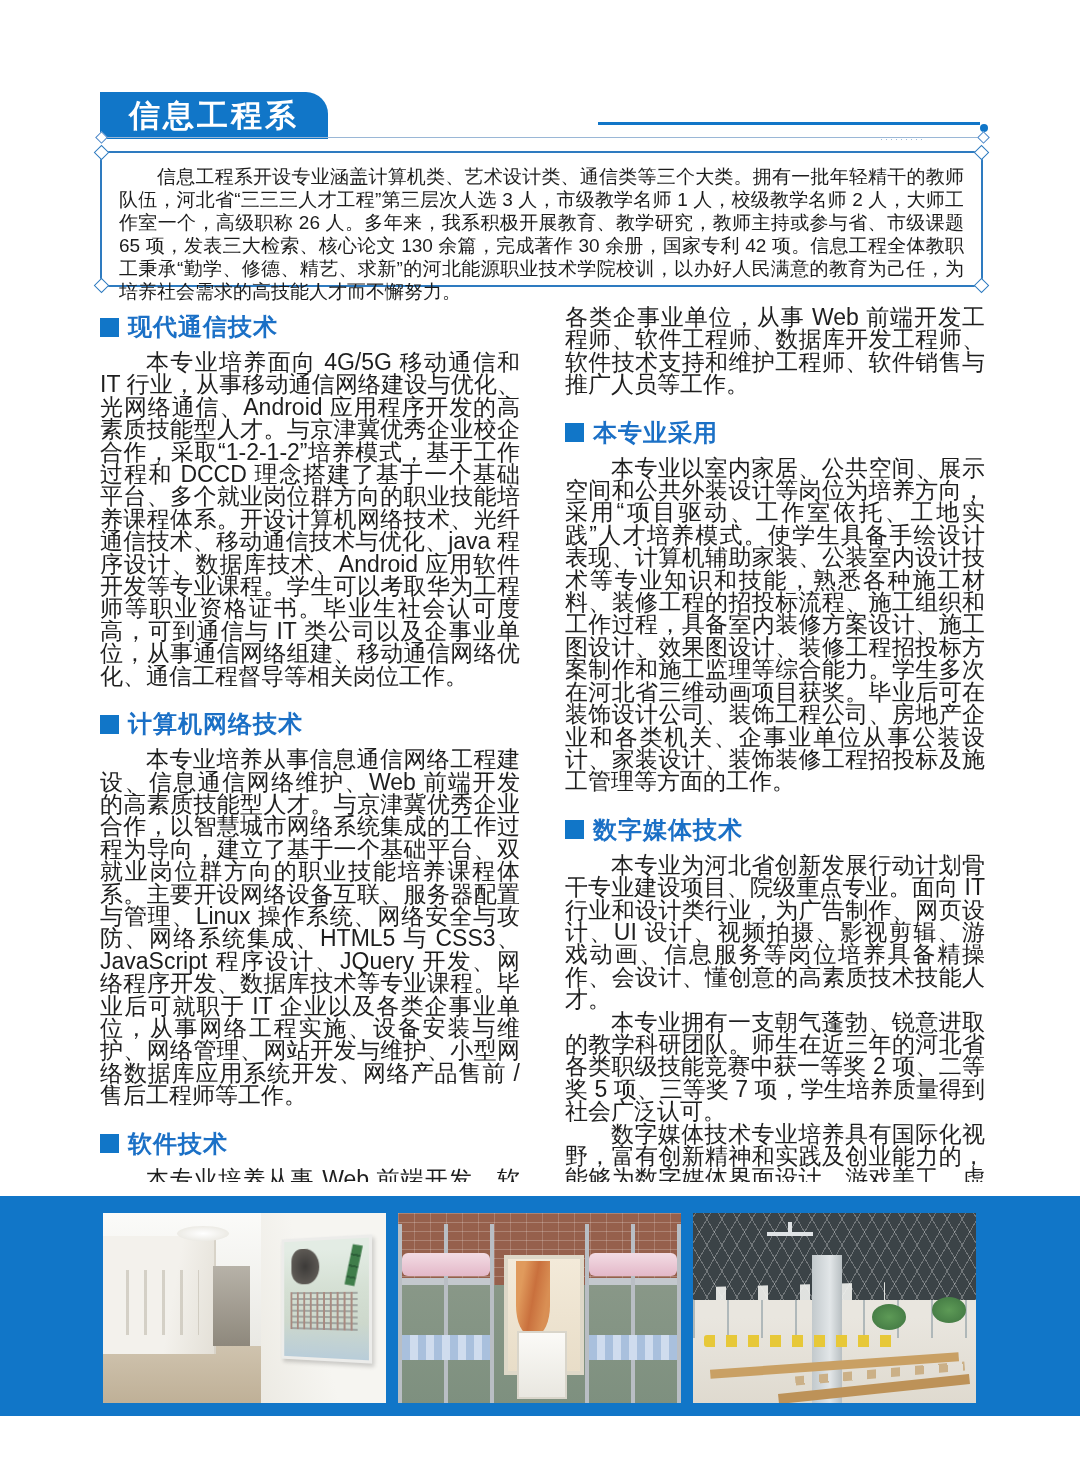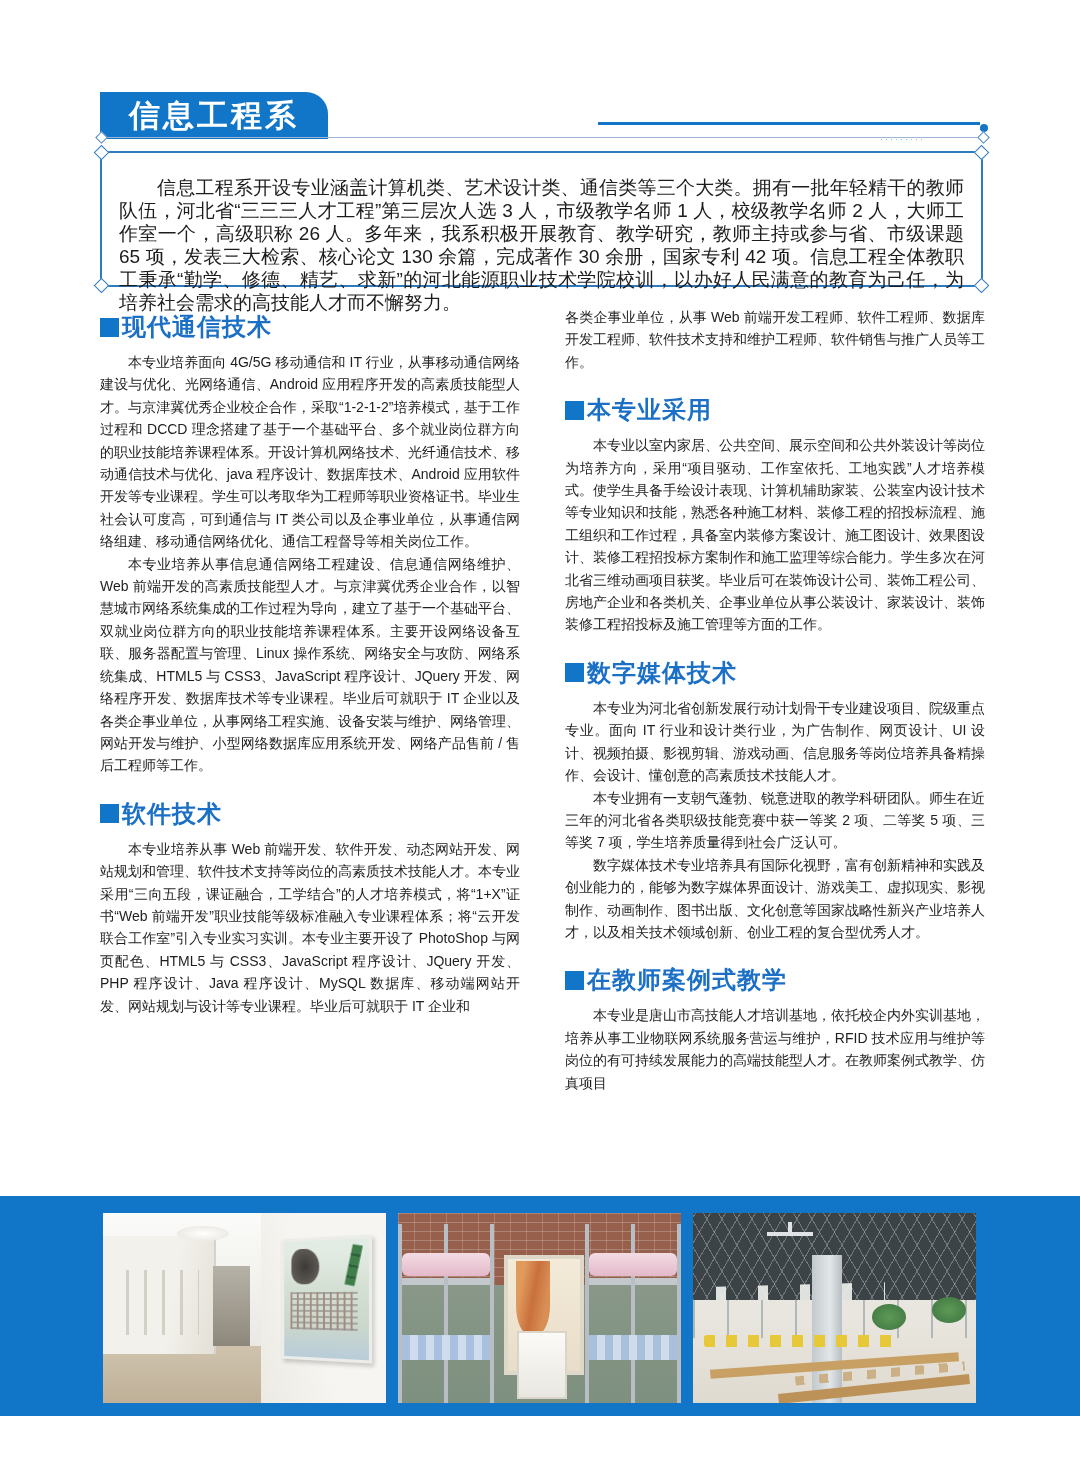--- a/index.html
+++ b/index.html
@@ -13,33 +13,33 @@
   .phone{position:absolute;right:112px;top:90px;color:#1176c8;font-size:20px;font-weight:bold;letter-spacing:.5px;}
   .phone-line{position:absolute;left:598px;right:100px;top:122px;height:3px;background:#1176c8;}
   .phone-dot{position:absolute;right:92px;top:124px;width:8px;height:8px;border-radius:50%;background:#1176c8;}
   .deco-rule{position:absolute;left:100px;right:95px;top:137px;height:0;border-top:1px solid #9ab7d6;}
   .deco-rule .dots{position:absolute;right:60px;top:-4px;color:#8fb0d0;font-size:9px;letter-spacing:2px;}
   .deco-diamond{position:absolute;top:-5px;width:7px;height:7px;border:1px solid #4a86c8;background:#fff;transform:rotate(45deg);}
   .deco-diamond.l{left:-3px}.deco-diamond.r{right:-3px}
 
   
   .intro-box{position:absolute;left:100px;top:151px;width:883px;height:136px;border:2px solid #2e7bc0;box-sizing:border-box;}
-  .intro-box p{margin:0;padding:23px 17px 0 17px;font-size:19px;line-height:23px;text-align:justify;text-indent:2em;color:#1c1c1c;}
+  .intro-box p{margin:0;padding:12px 17px 0 17px;font-size:19px;line-height:23px;text-align:justify;text-indent:2em;color:#1c1c1c;}
   .corner{position:absolute;width:9px;height:9px;border:1px solid #2e7bc0;background:#fff;transform:rotate(45deg);}
   .corner.tl{left:-6px;top:-6px}.corner.tr{right:-6px;top:-6px}
   .corner.bl{left:-6px;bottom:-6px}.corner.br{right:-6px;bottom:-6px}
 
   
   .columns{position:absolute;left:100px;top:306px;width:885px;height:876px;display:flex;justify-content:space-between;overflow:hidden;}
   .col{width:420px;}
-  .sec-heading{display:flex;align-items:center;gap:3px;margin:21px 0 8px 0;}
+  .sec-heading{display:flex;align-items:center;gap:9px;margin:21px 0 8px 0;}
   .col > .sec-heading:first-child{margin-top:5px;}
   .sq{width:19px;height:19px;background:#1176c8;flex:0 0 auto;}
   .ht{color:#1b70c6;font-size:24px;font-weight:bold;letter-spacing:1px;}
-  .body-p{margin:0;font-size:14px;line-height:22.4px;text-align:justify;text-indent:2em;color:#1e1e1e;}
+  .body-p{margin:0;font-size:23px;line-height:22.4px;text-align:justify;text-indent:2em;color:#1e1e1e;}
   .body-p.no-indent{text-indent:0;}
 
   
   .photo-band{position:absolute;left:0;top:1196px;width:1080px;height:220px;background:#1176c8;}
   .photo{position:absolute;top:17px;width:283px;height:190px;overflow:hidden;background:#e8e6e0;}
   .photo.p1{left:103px}.photo.p2{left:398px}.photo.p3{left:693px}
 
   
   .corridor{background:
      linear-gradient(#cfc3ae,#bfb097) ,
@@ -137,20 +137,24 @@
     <p>信息工程系开设专业涵盖计算机类、艺术设计类、通信类等三个大类。拥有一批年轻精干的教师队伍，河北省“三三三人才工程”第三层次人选 3 人，市级教学名师 1 人，校级教学名师 2 人，大师工作室一个，高级职称 26 人。多年来，我系积极开展教育、教学研究，教师主持或参与省、市级课题 65 项，发表三大检索、核心论文 130 余篇，完成著作 30 余册，国家专利 42 项。信息工程全体教职工秉承“勤学、修德、精艺、求新”的河北能源职业技术学院校训，以办好人民满意的教育为己任，为培养社会需求的高技能人才而不懈努力。</p>
   </section>
 
   <main class="columns">
     <div class="col" id="col-left">
         <div class="sec-heading">
           <span class="sq"></span>
           <span class="ht">现代通信技术</span>
         </div>
         <p class="body-p">本专业培养面向 4G/5G 移动通信和 IT 行业，从事移动通信网络建设与优化、光网络通信、Android 应用程序开发的高素质技能型人才。与京津冀优秀企业校企合作，采取“1-2-1-2”培养模式，基于工作过程和 DCCD 理念搭建了基于一个基础平台、多个就业岗位群方向的职业技能培养课程体系。开设计算机网络技术、光纤通信技术、移动通信技术与优化、java 程序设计、数据库技术、Android 应用软件开发等专业课程。学生可以考取华为工程师等职业资格证书。毕业生社会认可度高，可到通信与 IT 类公司以及企事业单位，从事通信网络组建、移动通信网络优化、通信工程督导等相关岗位工作。</p>
+        <div class="sec-heading">
+          <span class="sq"></span>
+          <span class="ht">计算机网络技术</span>
+        </div>
         <p class="body-p">本专业培养从事信息通信网络工程建设、信息通信网络维护、Web 前端开发的高素质技能型人才。与京津冀优秀企业合作，以智慧城市网络系统集成的工作过程为导向，建立了基于一个基础平台、双就业岗位群方向的职业技能培养课程体系。主要开设网络设备互联、服务器配置与管理、Linux 操作系统、网络安全与攻防、网络系统集成、HTML5 与 CSS3、JavaScript 程序设计、JQuery 开发、网络程序开发、数据库技术等专业课程。毕业后可就职于 IT 企业以及各类企事业单位，从事网络工程实施、设备安装与维护、网络管理、网站开发与维护、小型网络数据库应用系统开发、网络产品售前 / 售后工程师等工作。</p>
         <div class="sec-heading">
           <span class="sq"></span>
           <span class="ht">软件技术</span>
         </div>
         <p class="body-p">本专业培养从事 Web 前端开发、软件开发、动态网站开发、网站规划和管理、软件技术支持等岗位的高素质技术技能人才。本专业采用“三向五段，课证融合，工学结合”的人才培养模式，将“1+X”证书“Web 前端开发”职业技能等级标准融入专业课程体系；将“云开发联合工作室”引入专业实习实训。本专业主要开设了 PhotoShop 与网页配色、HTML5 与 CSS3、JavaScript 程序设计、JQuery 开发、PHP 程序设计、Java 程序设计、MySQL 数据库、移动端网站开发、网站规划与设计等专业课程。毕业后可就职于 IT 企业和</p>
       </div>
     <div class="col" id="col-right">
         <p class="body-p no-indent">各类企事业单位，从事 Web 前端开发工程师、软件工程师、数据库开发工程师、软件技术支持和维护工程师、软件销售与推广人员等工作。</p>
         <div class="sec-heading">

